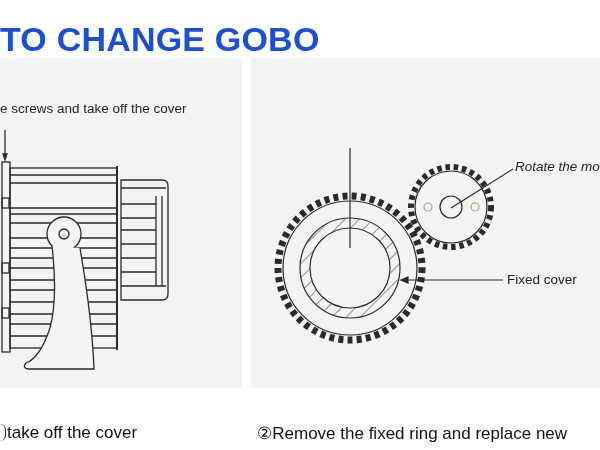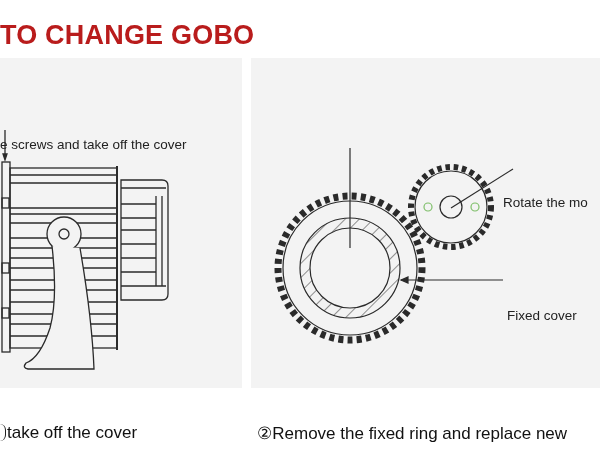--- a/index.html
+++ b/index.html
@@ -1,24 +1,24 @@
 <!DOCTYPE html>
 <html><head>
   <meta charset="utf-8">
   <style>
     html, body { margin: 0; padding: 0; background: #ffffff; }
     body { width: 600px; height: 450px; position: relative; overflow: hidden;
            font-family: "Liberation Sans", sans-serif; color: #111; }
-    .title { position: absolute; left: 0; top: 20px; font-size: 27px; font-weight: bold;
-             letter-spacing: 0.2px; color: #b91c1c; white-space: nowrap; }
+    .title { position: absolute; left: 0; top: 20px; font-size: 34px; font-weight: bold;
+             letter-spacing: 0.2px; color: #1d4ed8; white-space: nowrap; }
     .panel { position: absolute; background: #f3f3f3; }
     .panel-left { left: 0; top: 58px; width: 242px; height: 330px; }
     .panel-right { left: 251px; top: 58px; width: 349px; height: 330px; }
     .panel svg { position: absolute; left: 0; top: 0; }
-    .lbl { position: absolute; font-size: 13.5px; color: #222; white-space: nowrap; margin-top: 36px; }
+    .lbl { position: absolute; font-size: 13.5px; color: #222; white-space: nowrap; }
     .caption { position: absolute; top: 423px; font-size: 17px; color: #111; white-space: nowrap; }
   </style>
 </head>
 <body>
 
 <div class="title">TO CHANGE GOBO</div>
 
 <div class="panel panel-left">
   <svg width="242" height="330" viewBox="0 0 242 330">
     <g fill="none" stroke="#2a2a2a" stroke-width="1.3">
@@ -91,21 +91,21 @@
       <circle cx="200" cy="149" r="11"></circle>
       <circle cx="177" cy="149" r="4" stroke="#7fbf6a"></circle>
       <circle cx="224" cy="149" r="4" stroke="#7fbf6a"></circle>
 
       <line x1="200" y1="150" x2="262" y2="111"></line>
 
       <line x1="150" y1="222" x2="252" y2="222"></line>
       <polygon points="150,222 157,219 157,225" fill="#2a2a2a"></polygon>
     </g>
   </svg>
-  <div class="lbl" style="left:252px;top:101px;">Rotate the mo</div>
+  <div class="lbl" style="left:264px;top:101px;font-style:italic;">Rotate the mo</div>
   <div class="lbl" style="left:256px;top:214px;">Fixed cover</div>
 </div>
 
 <div class="caption" style="left:0;">
   <span></span><span style="display:inline-block;width:5px;height:17px;border-right:1.5px solid #222;border-radius:0 8px 8px 0;vertical-align:-3px;margin-right:1px;"></span><span>take off the cover</span>
 </div>
 
 <div class="caption" style="left:257px;text-align:center;">
   <span>②</span><span>Remove the fixed ring and replace new</span>
 </div>

